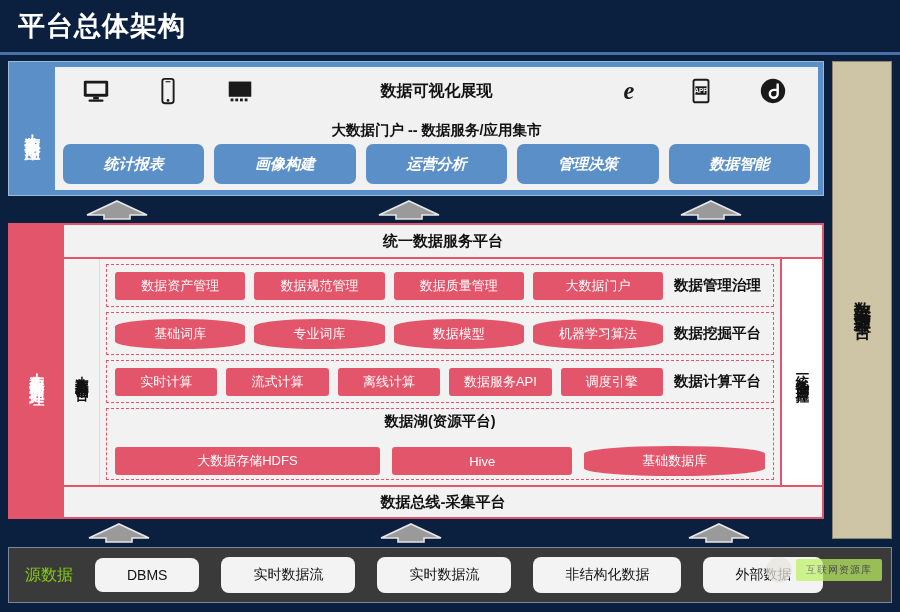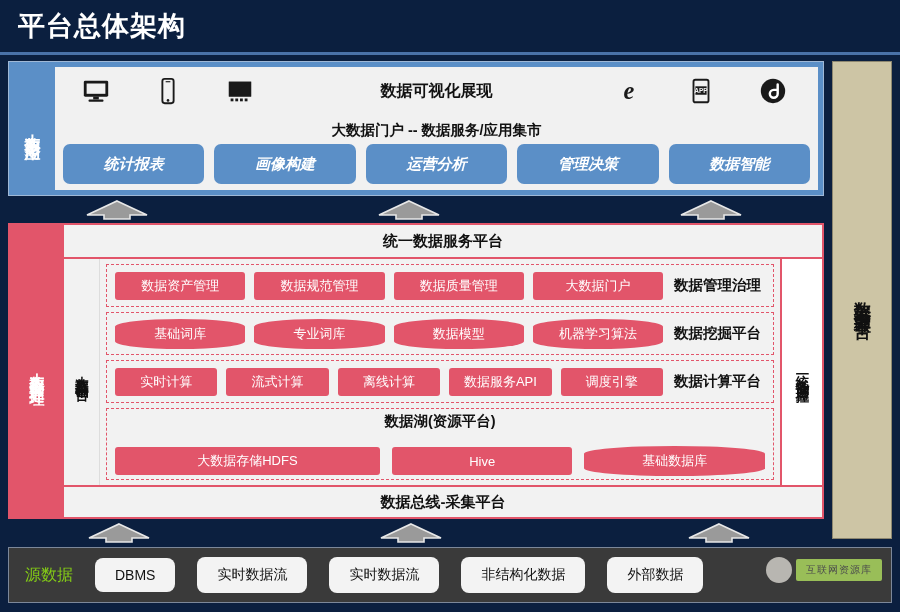--- a/index.html
+++ b/index.html
@@ -223,21 +223,21 @@
   }
   .source-label {
     color: #84cc16; font-size: 16px; font-weight: normal;
     white-space: nowrap;
   }
   .source-chip {
     background: #f3f3f3;
     border-radius: 8px;
     color: #111111;
     font-size: 14px;
-    padding: 9px 20px;
+    padding: 9px 32px;
     white-space: nowrap;
   }
 
   
   .watermark {
     position: absolute;
     right: 18px; top: 502px;
     display: flex; align-items: center; gap: 4px;
     opacity: .72;
   }

